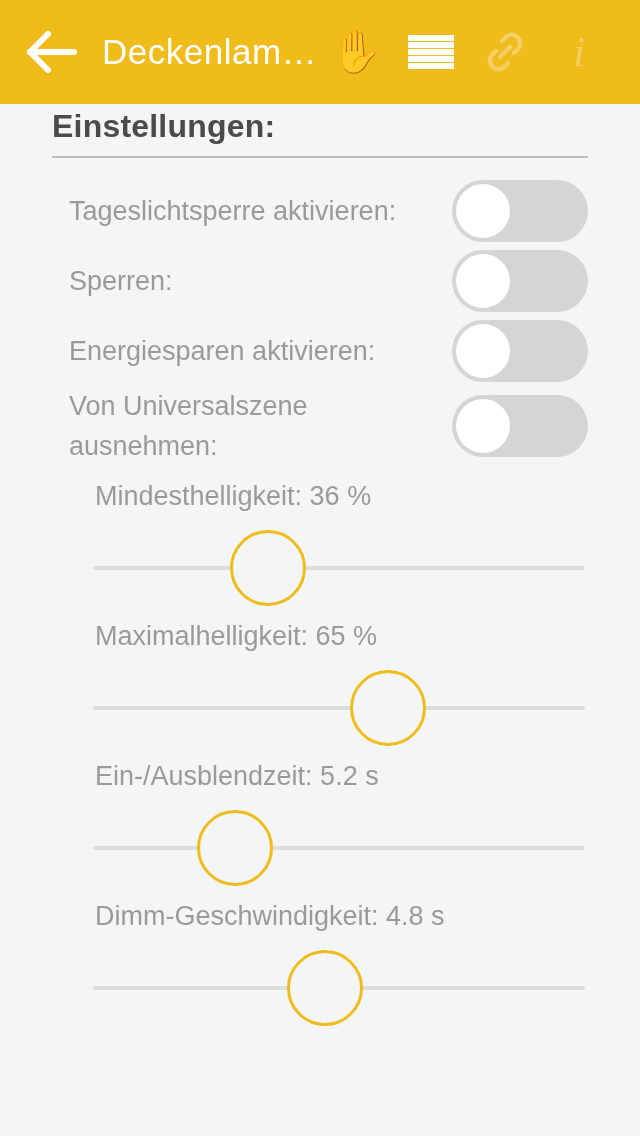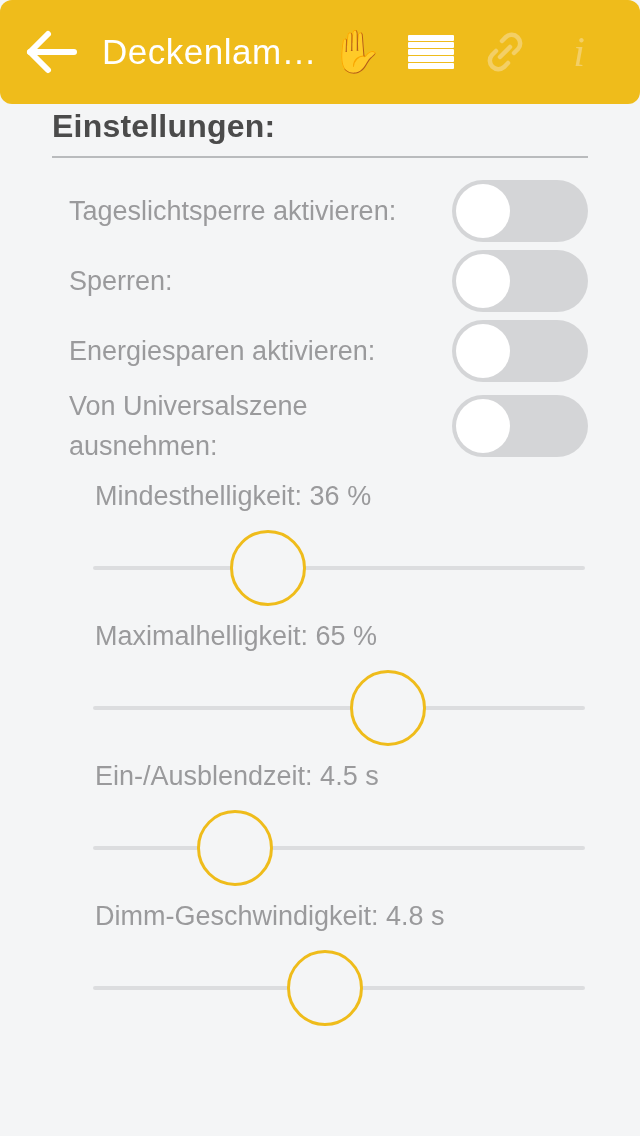--- a/index.html
+++ b/index.html
@@ -20,21 +20,20 @@
   
   .topbar {
     position: absolute;
     top: 0; left: 0;
     width: 640px;
     height: 104px;
     background: #efbc1b;
     display: flex;
     align-items: center;
     padding: 0 24px;
-    border-radius: 12px;
   }
   .back-arrow {
     width: 56px;
     height: 56px;
     position: relative;
     flex: 0 0 auto;
     cursor: pointer;
   }
   .back-arrow svg { display: block; }
   .topbar-title {
@@ -257,21 +256,21 @@
 
     <div class="slider-block">
       <div class="slider-label">Maximalhelligkeit: 65 %</div>
       <div class="slider-track-wrap">
         <div class="slider-track"></div>
         <div class="slider-thumb" style="left:295px;"></div>
       </div>
     </div>
 
     <div class="slider-block">
-      <div class="slider-label">Ein-/Ausblendzeit: 4.5 s</div>
+      <div class="slider-label">Ein-/Ausblendzeit: 5.2 s</div>
       <div class="slider-track-wrap">
         <div class="slider-track"></div>
         <div class="slider-thumb" style="left:142px;"></div>
       </div>
     </div>
 
     <div class="slider-block">
       <div class="slider-label">Dimm-Geschwindigkeit: 4.8 s</div>
       <div class="slider-track-wrap">
         <div class="slider-track"></div>

